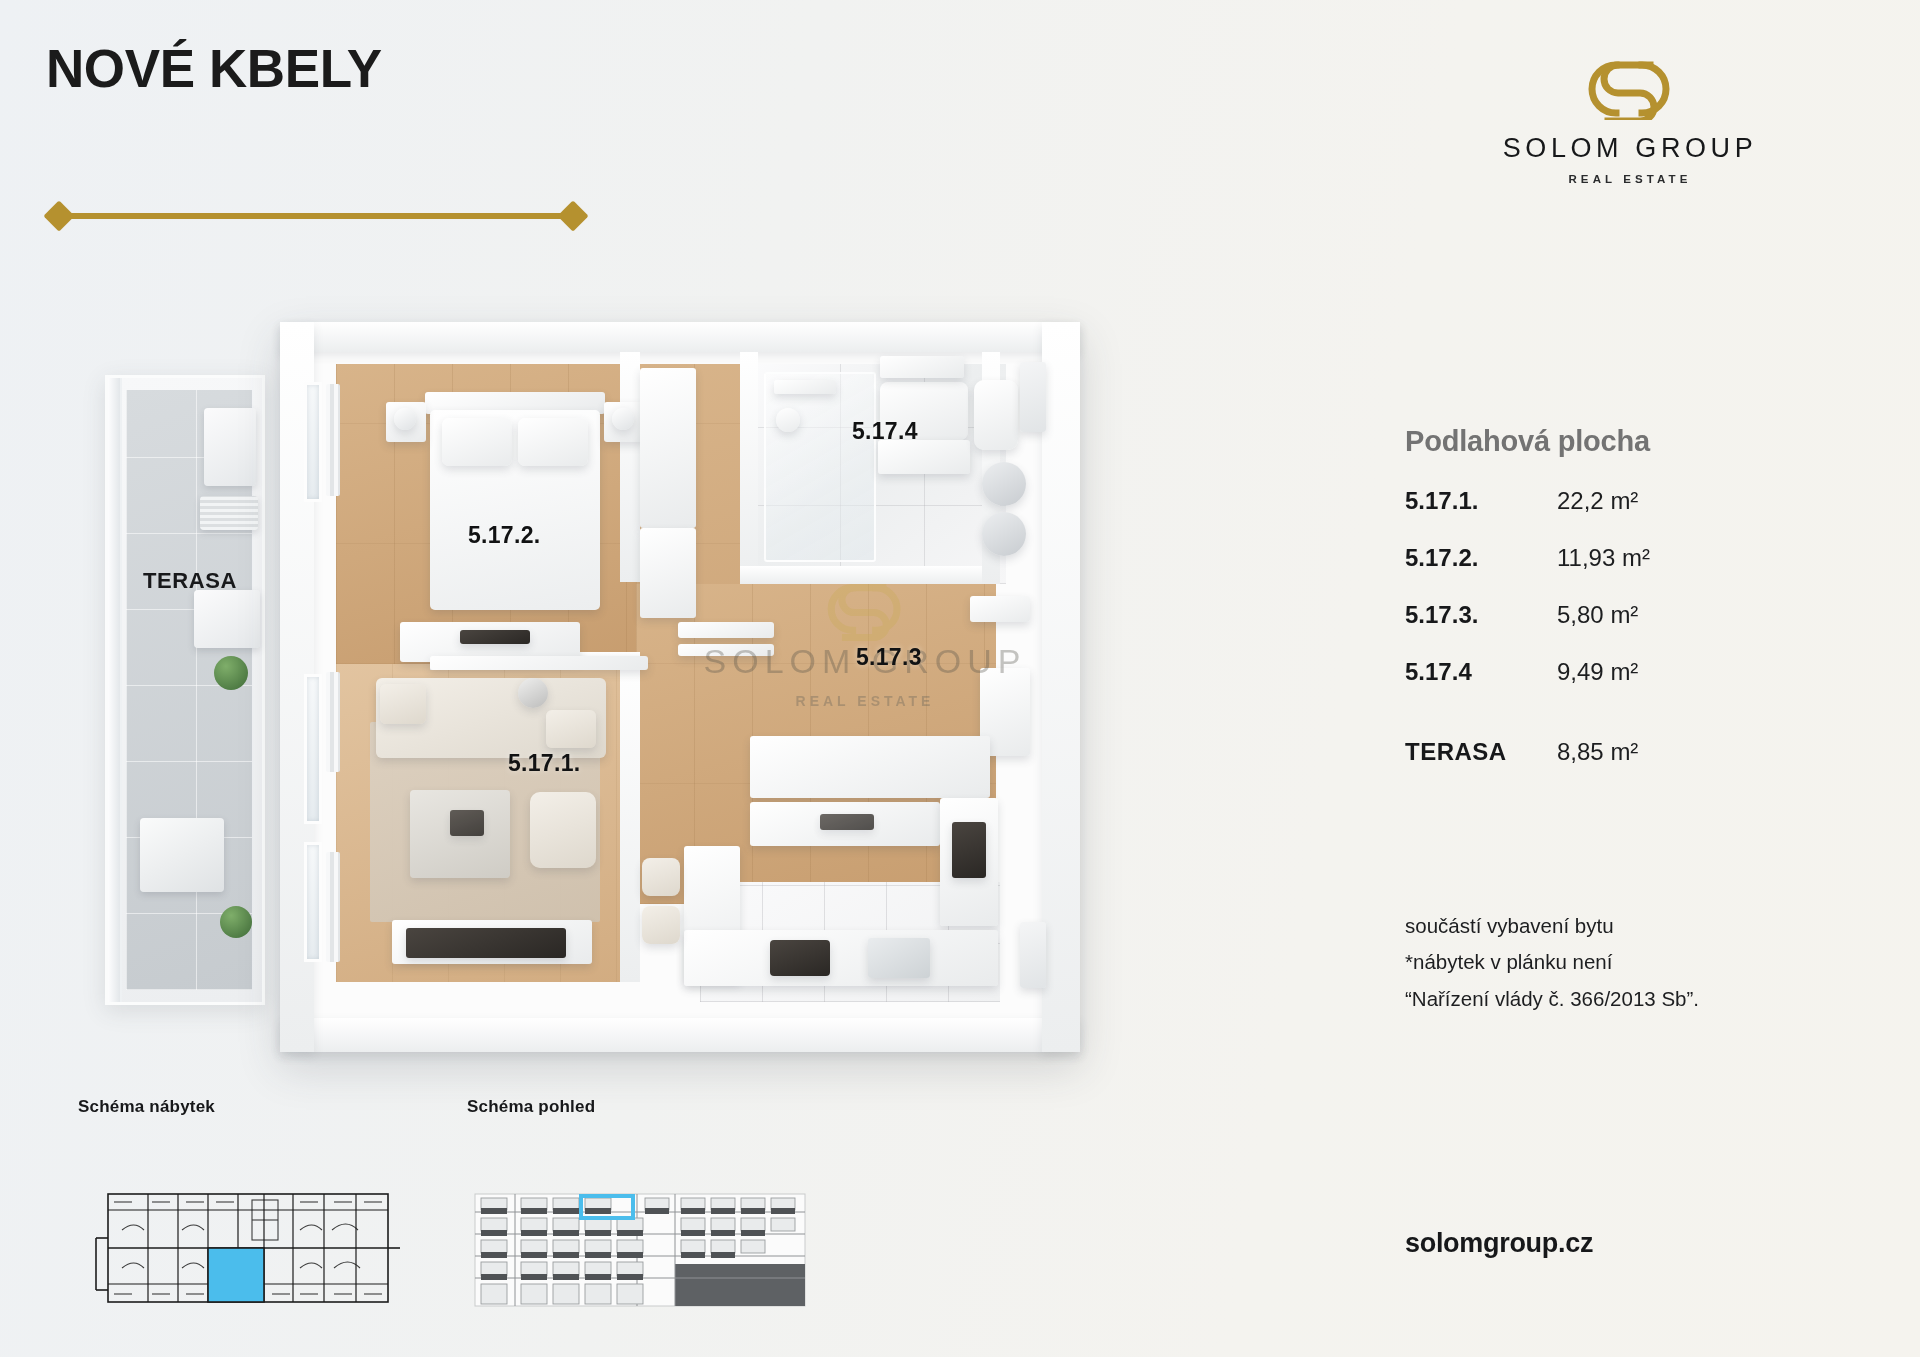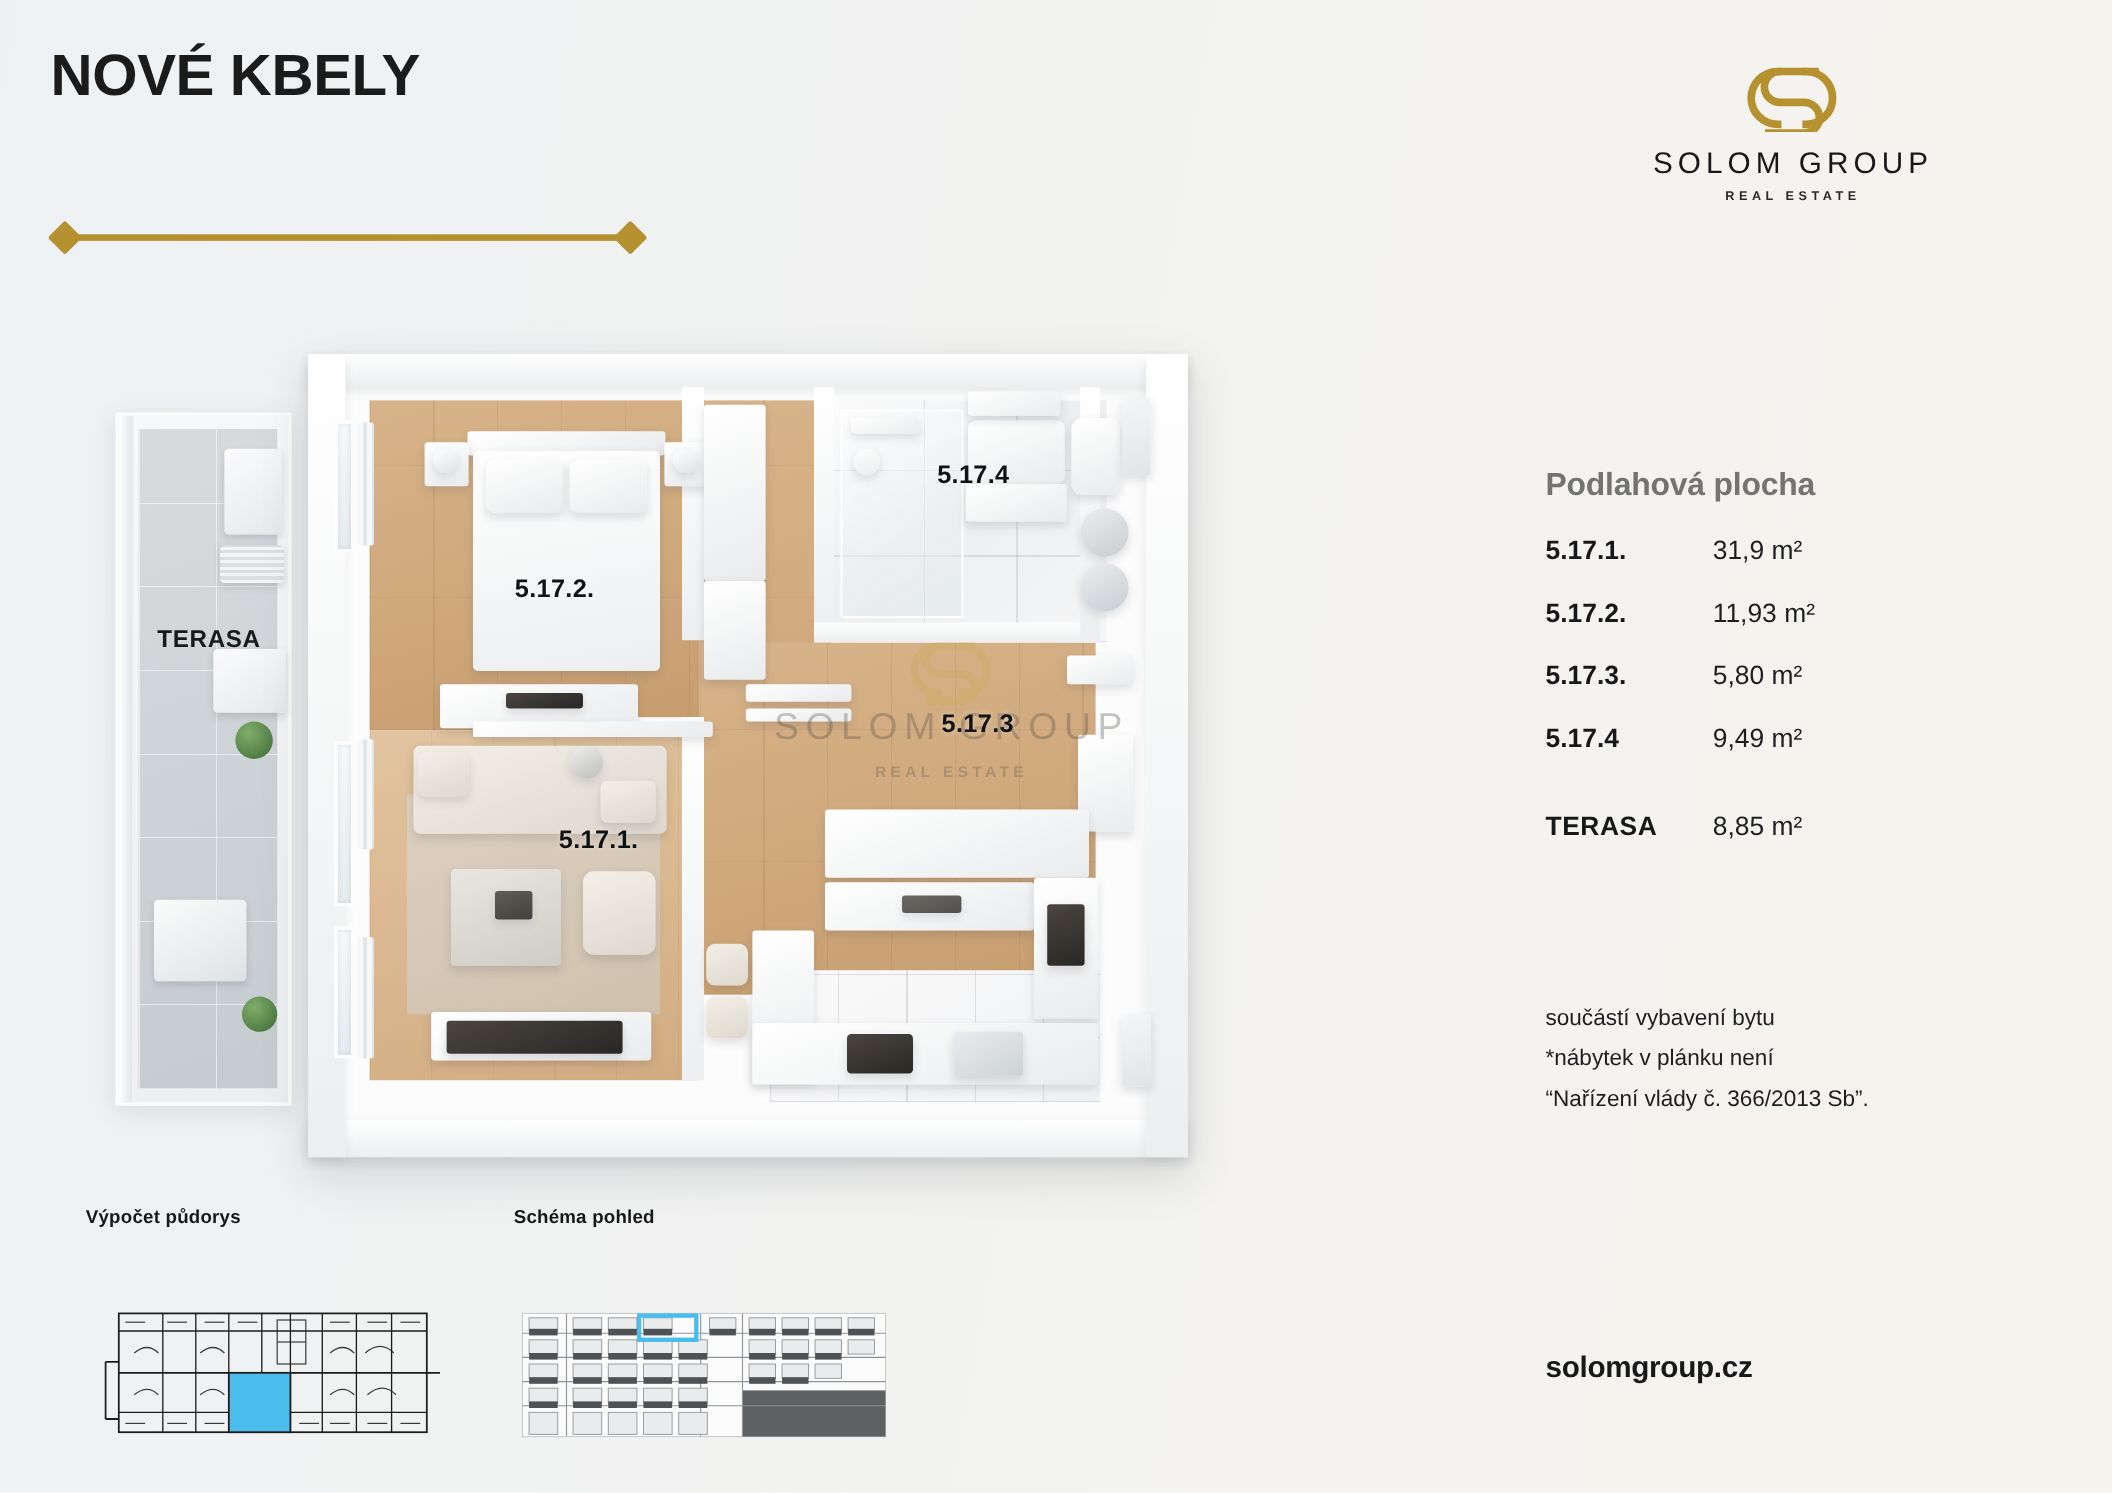--- a/index.html
+++ b/index.html
@@ -267,21 +267,21 @@
           <path d="M40 7 a24 24 0 0 0 0 48"></path>
           <path d="M66 55 a24 24 0 0 0 0 -48"></path>
         </g>
       </svg>
     </div>
     <div class="wm-name">SOLOM GROUP</div>
     <div class="wm-sub">REAL ESTATE</div>
   </div>
 </div>
 
-<div class="schema-title" id="schema-plan-title">Výpočet půdorys</div>
+<div class="schema-title" id="schema-plan-title">Schéma nábytek</div>
 <div class="schema-title" id="schema-view-title">Schéma pohled</div>
 
 <div id="schema-plan">
   <svg class="sch-svg" viewBox="0 0 340 140">
     <g stroke="#1c1c1c" fill="none" stroke-width="1.6">
       <rect x="30" y="22" width="280" height="108"></rect>
       <line x1="30" y1="76" x2="310" y2="76"></line>
       <line x1="18" y1="66" x2="30" y2="66"></line>
         <line x1="18" y1="66" x2="18" y2="118"></line>
       <line x1="18" y1="118" x2="30" y2="118"></line>
@@ -413,21 +413,21 @@
     </g>
     <rect x="114" y="24" width="52" height="22" fill="none" stroke="#4bbdec" stroke-width="4"></rect>
   </svg>
 </div>
 
 <div id="area-panel">
   <div id="area-heading">Podlahová plocha</div>
 
   <div class="area-row">
     <span class="code">5.17.1.</span>
-    <span class="val">31,9 m²</span>
+    <span class="val">22,2 m²</span>
   </div>
   <div class="area-row">
     <span class="code">5.17.2.</span>
     <span class="val">11,93  m²</span>
   </div>
   <div class="area-row">
     <span class="code">5.17.3.</span>
     <span class="val">5,80 m²</span>
   </div>
   <div class="area-row">

